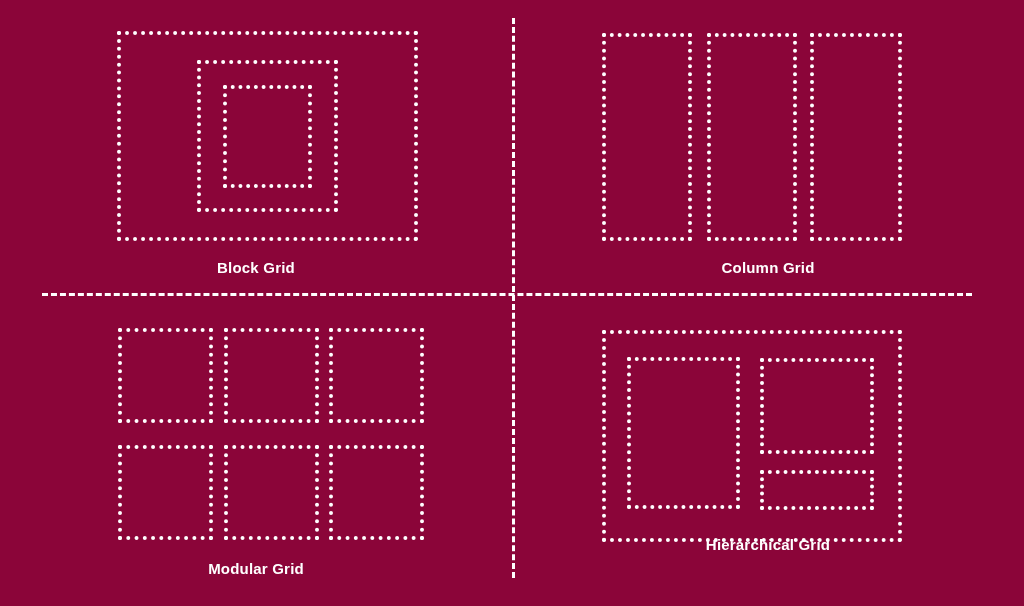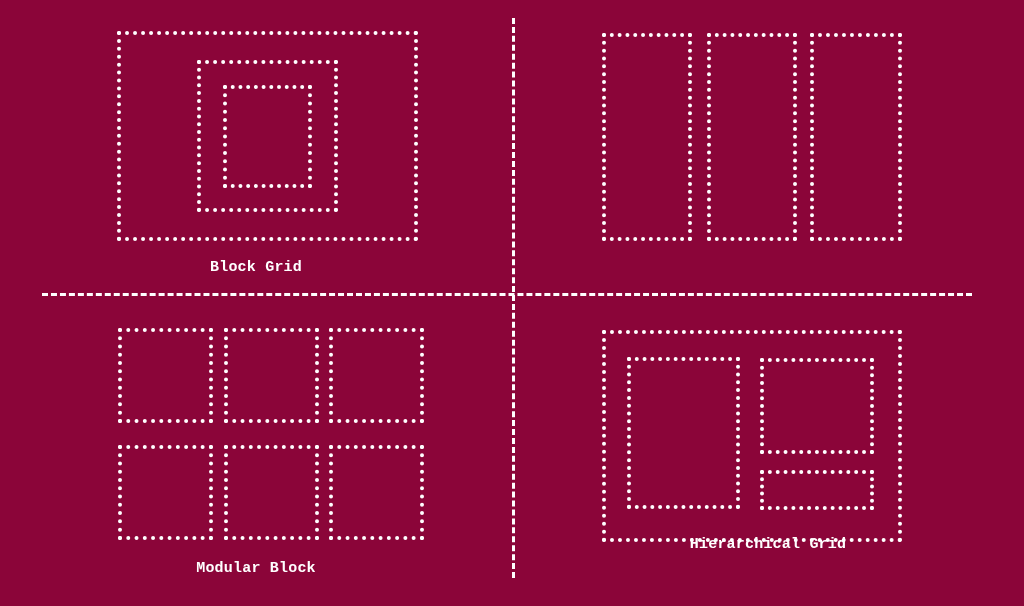--- a/index.html
+++ b/index.html
@@ -59,21 +59,21 @@
   }
 
   .caption {
     position: absolute;
     width: 100%;
     text-align: center;
     color: #FFFFFF;
     font-size: 15px;
     font-weight: bold;
     letter-spacing: 0.2px;
-    font-family: Liberation Mono, monospace;
+    font-family: Liberation Sans, sans-serif;
   }
 
   
   #block-diagram  { left: 117px; top: 31px; width: 301px; height: 210px; }
   #block-outer    { left: 0px;   top: 0px;   width: 301px; height: 210px; }
   #block-middle   { left: 80px;  top: 29px;  width: 141px; height: 152px; }
   #block-inner    { left: 106px; top: 54px;  width: 89px;  height: 103px; }
   #block-caption  { left: 0px;   top: 259px; }
 
   
@@ -119,32 +119,33 @@
     <div class="caption" id="block-caption">Block Grid</div>
   </div>
 
   <div class="quadrant" id="q-column">
   </div>
   <div class="diagram" id="column-diagram">
     <div class="box col" id="col-1"></div>
     <div class="box col" id="col-2"></div>
     <div class="box col" id="col-3"></div>
   </div>
+  <div class="caption" id="column-caption">Column Grid</div>
 
   <div class="quadrant" id="q-modular">
   </div>
   <div class="diagram" id="modular-diagram">
     <div class="box mod mod-r1 mod-c1"></div>
     <div class="box mod mod-r1 mod-c2"></div>
     <div class="box mod mod-r1 mod-c3"></div>
     <div class="box mod mod-r2 mod-c1"></div>
     <div class="box mod mod-r2 mod-c2"></div>
     <div class="box mod mod-r2 mod-c3"></div>
   </div>
-  <div class="caption" id="modular-caption">Modular Block</div>
+  <div class="caption" id="modular-caption">Modular Grid</div>
 
   <div class="quadrant" id="q-hierarchy">
   </div>
   <div class="diagram" id="hier-diagram">
     <div class="box" id="hier-outer"></div>
     <div class="box" id="hier-main"></div>
     <div class="box" id="hier-side-top"></div>
     <div class="box" id="hier-side-bot"></div>
   </div>
   <div class="caption" id="hier-caption">Hierarchical Grid</div>

